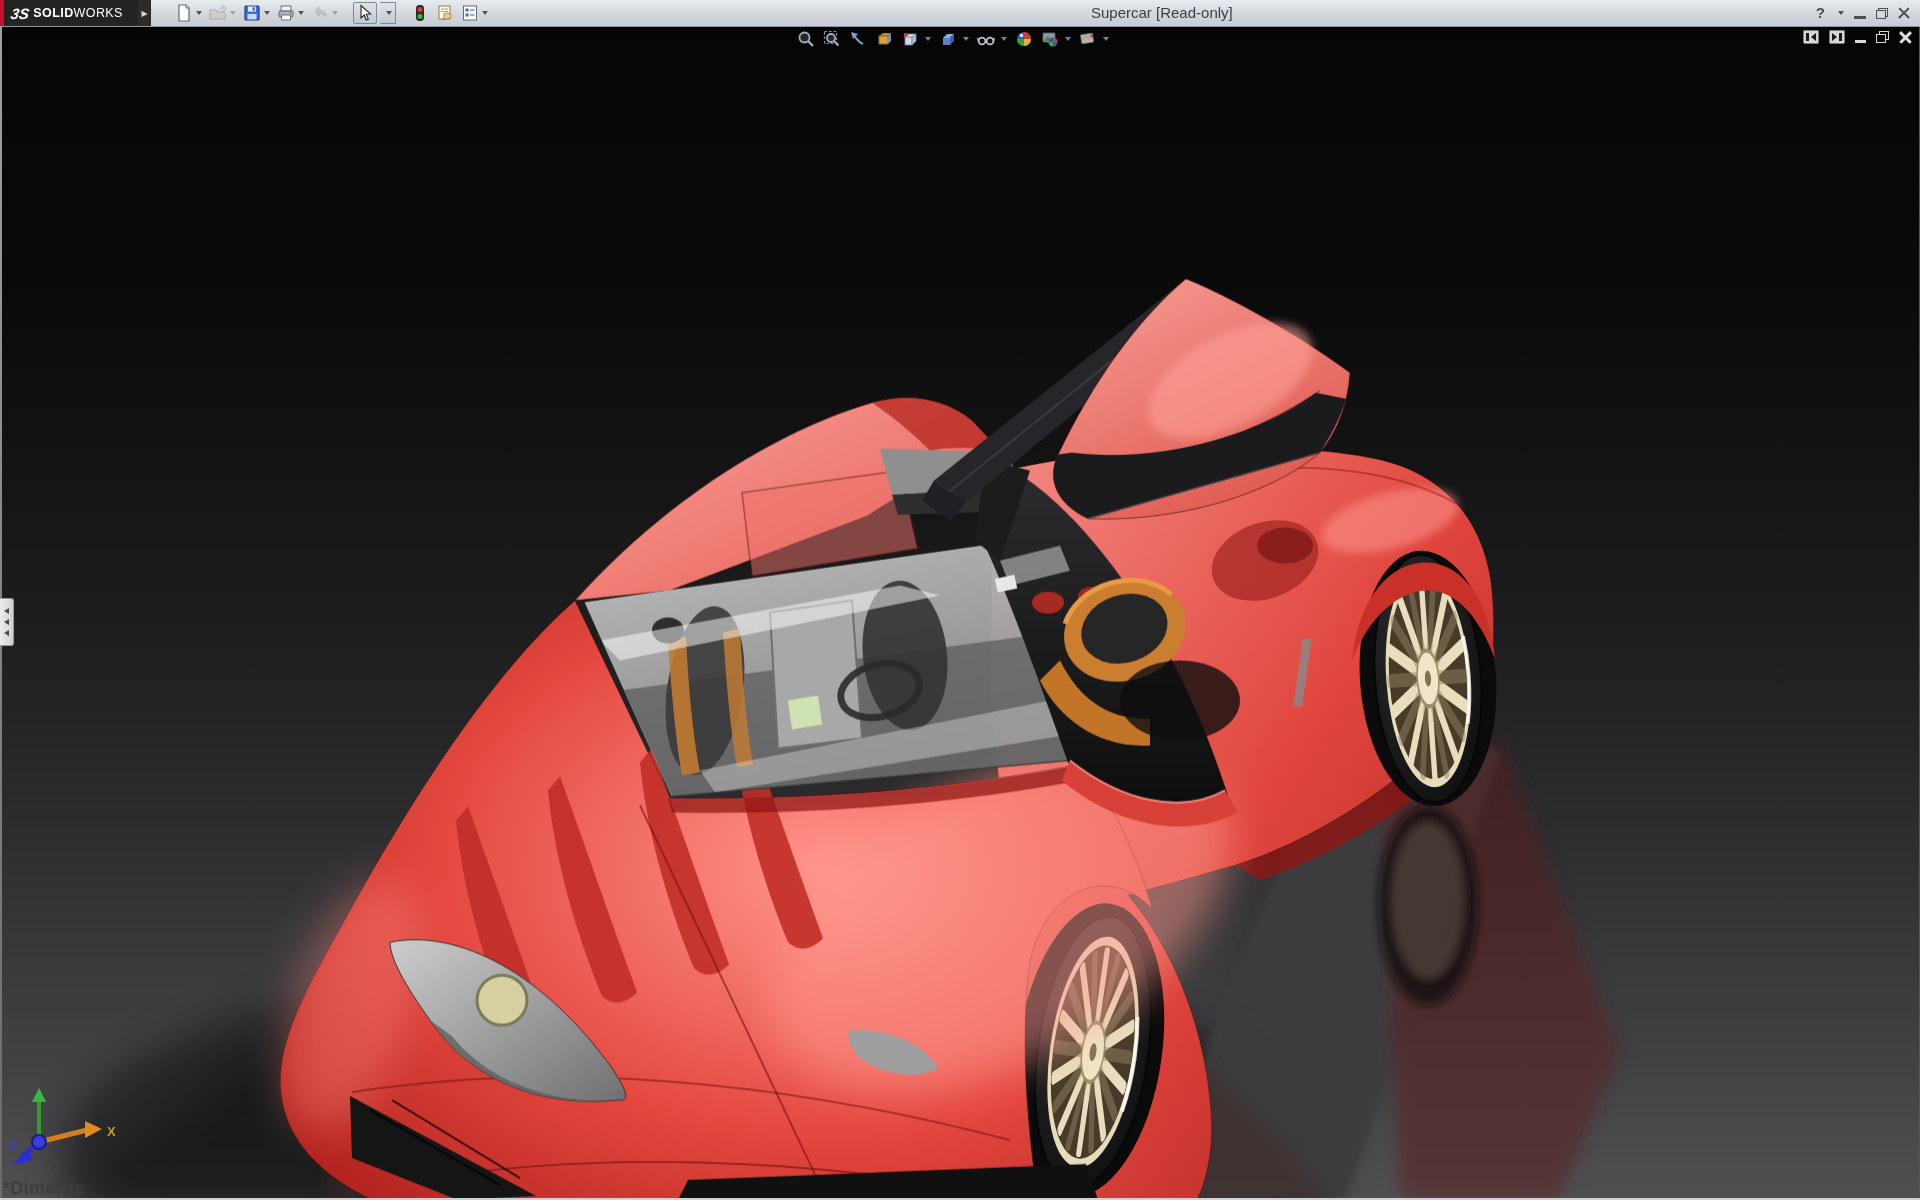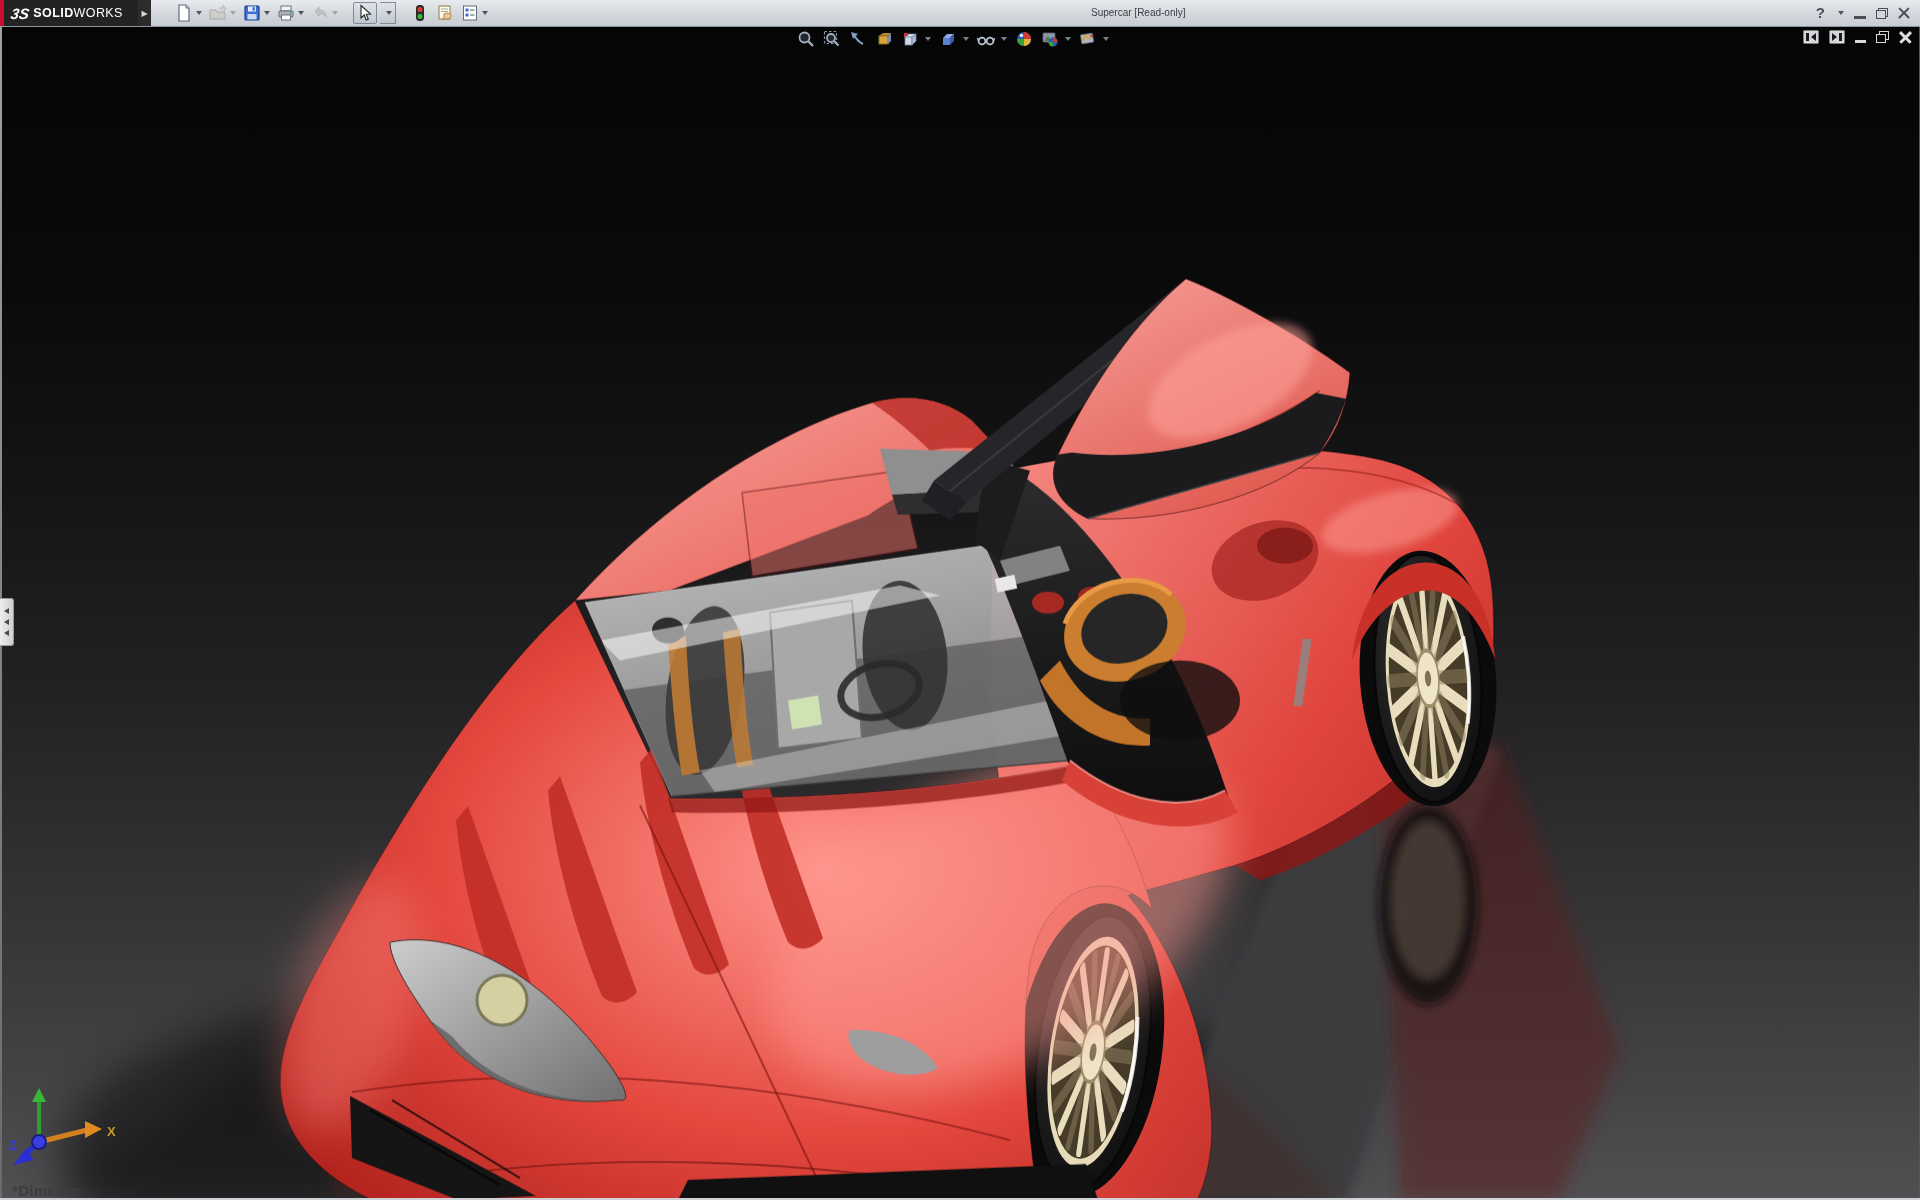--- a/index.html
+++ b/index.html
@@ -23,21 +23,21 @@
   .tbtn{display:flex;align-items:center;height:22px;padding:0 2px;border-radius:2px;}
   .icon18{width:18px;height:18px;display:block;}
   .caret{width:0;height:0;border-left:3.5px solid transparent;border-right:3.5px solid transparent;
     border-top:4px solid #4e5560;margin-left:3px;}
   .disabled{opacity:.4;filter:grayscale(.8);}
   .gap-l{margin-left:10px;}
   .tool-active{background:linear-gradient(#e0e4e9,#c1c8d1);border:1px solid #7f8a99;height:22px;box-sizing:border-box;}
   .caret-box{border:1px solid #7f8a99;border-left:none;height:22px;display:flex;align-items:center;
     padding:0 3px;background:linear-gradient(#e0e4e9,#c1c8d1);box-sizing:border-box;}
   .title{position:absolute;left:1091px;top:0;height:26px;line-height:26px;
-    font-size:10px;color:#3b3e44;}
+    font-size:15px;color:#3b3e44;}
   .winctl{position:absolute;right:10px;top:0;height:26px;display:flex;align-items:center;gap:10px;color:#4a4f57;}
   .help-q{font-size:15px;font-weight:bold;color:#4a4f57;line-height:26px;}
   .min-glyph{width:12px;height:3px;background:#4a4f57;margin-top:8px;}
   .restore-glyph{position:relative;width:12px;height:11px;}
   .restore-glyph::before{content:"";position:absolute;right:0;top:0;width:8px;height:7px;border:1.5px solid #4a4f57;}
   .restore-glyph::after{content:"";position:absolute;left:0;bottom:0;width:8px;height:7px;border:1.5px solid #4a4f57;background:#d3d7dc;}
   .close-glyph{position:relative;width:12px;height:12px;}
   .close-glyph::before,.close-glyph::after{content:"";position:absolute;left:-1px;top:5px;width:14px;height:2.4px;background:#4a4f57;}
   .close-glyph::before{transform:rotate(45deg);}
   .close-glyph::after{transform:rotate(-45deg);}
@@ -68,21 +68,21 @@
   .doc-close::before{transform:rotate(45deg);}
   .doc-close::after{transform:rotate(-45deg);}
 
   
   .left-tab{position:absolute;left:0;top:571px;width:13px;height:46px;
     background:linear-gradient(90deg,#ededed,#cfcfcf);border:1px solid #9a9a9a;border-left:none;
     border-radius:0 3px 3px 0;display:flex;flex-direction:column;align-items:center;justify-content:center;gap:5px;z-index:10;}
   .tri-left{width:0;height:0;border-top:3.5px solid transparent;border-bottom:3.5px solid transparent;border-right:5px solid #4a4a4a;}
 
   .triad{position:absolute;left:7px;bottom:24px;width:120px;height:88px;z-index:8;}
-  .view-label{position:absolute;left:12px;bottom:1px;font-size:15px;color:#3d3d3d;
+  .view-label{position:absolute;left:3px;bottom:1px;font-size:18px;color:#3d3d3d;
     font-weight:700;letter-spacing:.3px;z-index:8;}
 </style>
 </head>
 <body>
 
 <div class="app">
 
   <div class="titlebar">
     <div class="logo">
       <span class="brand-mark">3S</span>

